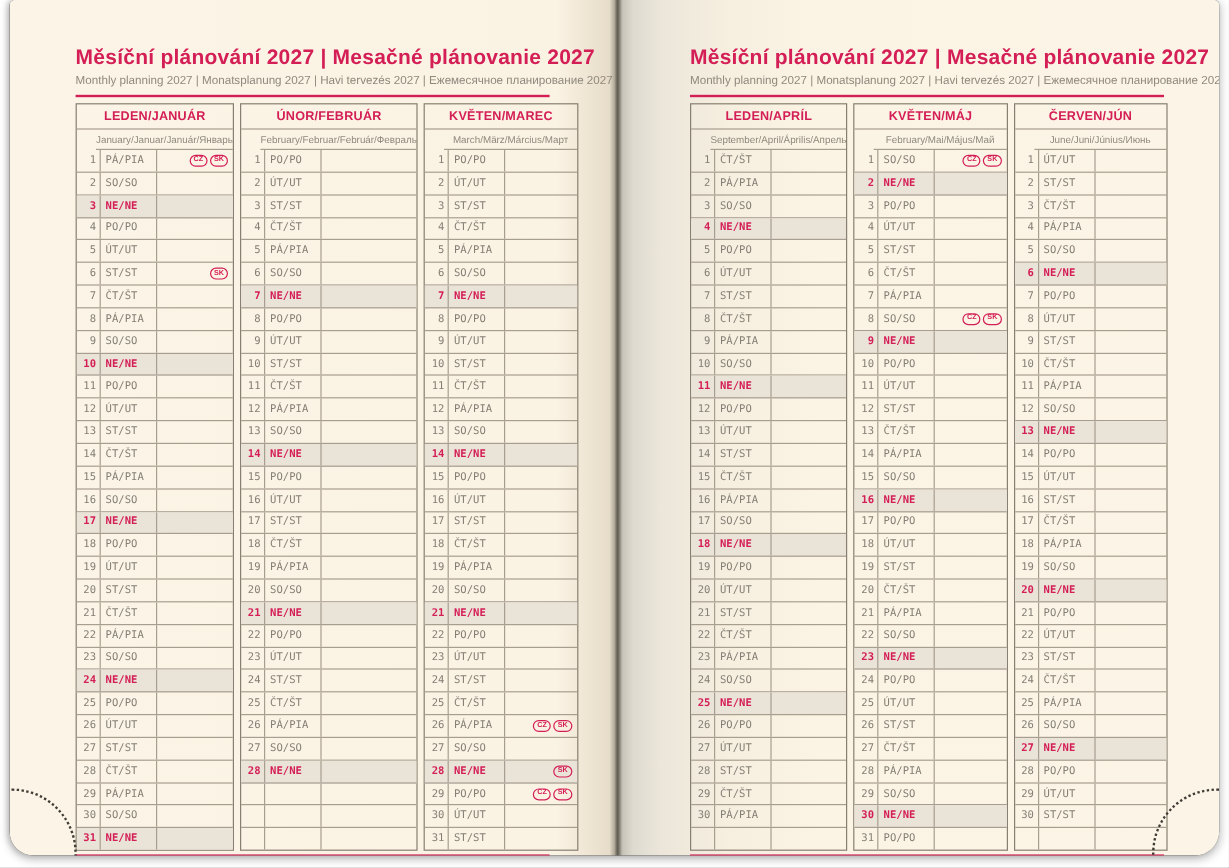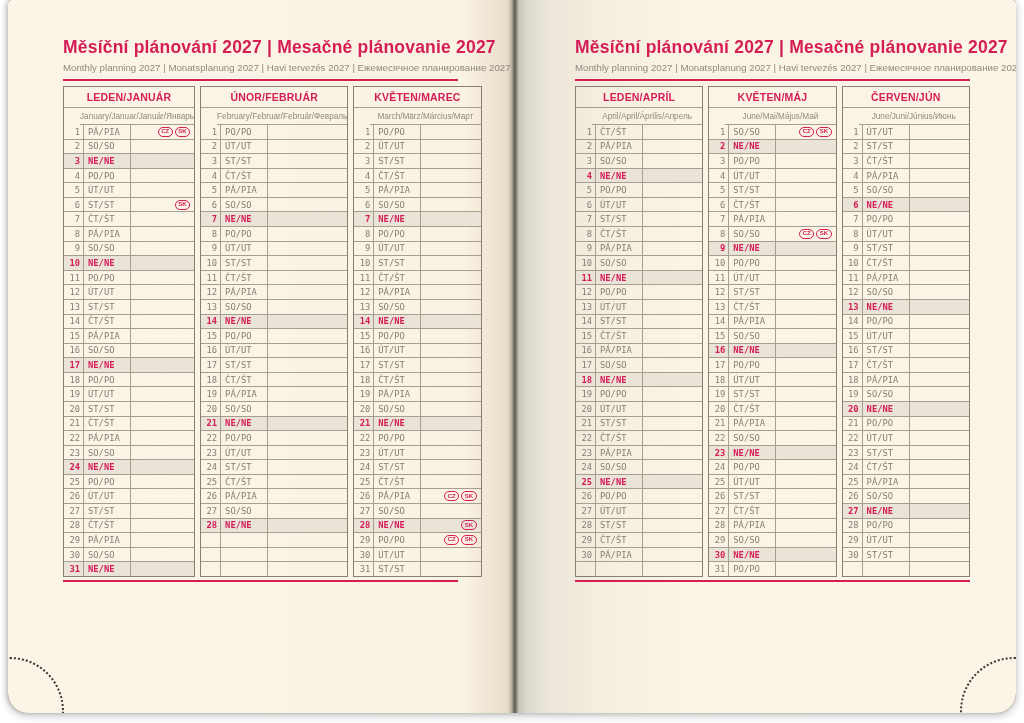--- a/index.html
+++ b/index.html
@@ -23,21 +23,21 @@
     background:linear-gradient(to right,#7d7a70 0%,#c9c4b9 0.8%,#dedacf 2.5%,#ece6da 7%,#f6efe0 18%,#fbf4e5 33%,#fcf5e7 100%);}
   .content{position:relative;width:395px;}
   .page.left .content{margin-left:55px;}
   .page.right .content{margin-left:60px;}
   .ptitle{margin-top:37px;text-align:center;font-size:17.5px;font-weight:bold;
     color:var(--accent);letter-spacing:0.2px;white-space:nowrap;}
   .psub{margin-top:4px;text-align:center;font-size:9.7px;color:#8f897d;white-space:nowrap;}
   .rule{height:2px;background:var(--accent);}
   .rule.top{margin-top:6px;}
   .rule.bottom{margin-top:3px;}
-  .months{display:flex;gap:5px;margin-top:5px;height:491px;}
+  .months{display:flex;gap:5px;margin-top:5px;height:623px;}
   .mtable{flex:0 0 128.3px;border:1px solid var(--border-out);display:flex;flex-direction:column;}
   .mname{height:21px;line-height:21px;text-align:center;color:var(--accent);
     font-weight:bold;font-size:10.5px;border-bottom:1px solid var(--border-in);letter-spacing:0.2px;}
   .msub{height:17px;line-height:17px;text-align:center;color:#8f897d;font-size:8.2px;
     border-bottom:1px solid var(--border-in);white-space:nowrap;margin-left:16px;}
   .mrows{flex:1;display:flex;flex-direction:column;}
   .mrow{flex:1;display:flex;border-bottom:1px solid var(--border-in);
     font-family:"DejaVu Sans Mono",monospace;font-size:8.8px;color:var(--gray);}
   .mrow:last-child{border-bottom:none;}
   .mrow.sun{background:var(--sunbg);color:var(--accent);font-weight:bold;}
@@ -568,21 +568,21 @@
     </div>
   </div>
   <div class="page right">
     <div class="content">
       <div class="ptitle">Měsíční plánování 2027 | Mesačné plánovanie 2027</div>
       <div class="psub">Monthly planning 2027 | Monatsplanung 2027 | Havi tervezés 2027 | Ежемесячное планирование 2027</div>
       <div class="rule top"></div>
       <div class="months" id="months-right">
           <div class="mtable">
             <div class="mname">LEDEN/APRÍL</div>
-            <div class="msub">April/April/Április/Апрель</div>
+            <div class="msub">September/April/Április/Апрель</div>
             <div class="mrows">
               <div class="mrow">
                 <span class="cnum">1</span>
                 <span class="cdow">ČT/ŠT</span>
                 <span class="cnote"></span>
               </div>
               <div class="mrow">
                 <span class="cnum">2</span>
                 <span class="cdow">PÁ/PIA</span>
                 <span class="cnote"></span>
@@ -729,21 +729,21 @@
               </div>
               <div class="mrow">
                 <span class="cnum"></span>
                 <span class="cdow"></span>
                 <span class="cnote"></span>
               </div>
             </div>
           </div>
           <div class="mtable">
             <div class="mname">KVĚTEN/MÁJ</div>
-            <div class="msub">June/Mai/Május/Май</div>
+            <div class="msub">February/Mai/Május/Май</div>
             <div class="mrows">
               <div class="mrow">
                 <span class="cnum">1</span>
                 <span class="cdow">SO/SO</span>
                 <span class="cnote">
                   <span class="badge">CZ</span>
                   <span class="badge">SK</span>
                 </span>
               </div>
               <div class="mrow sun">

